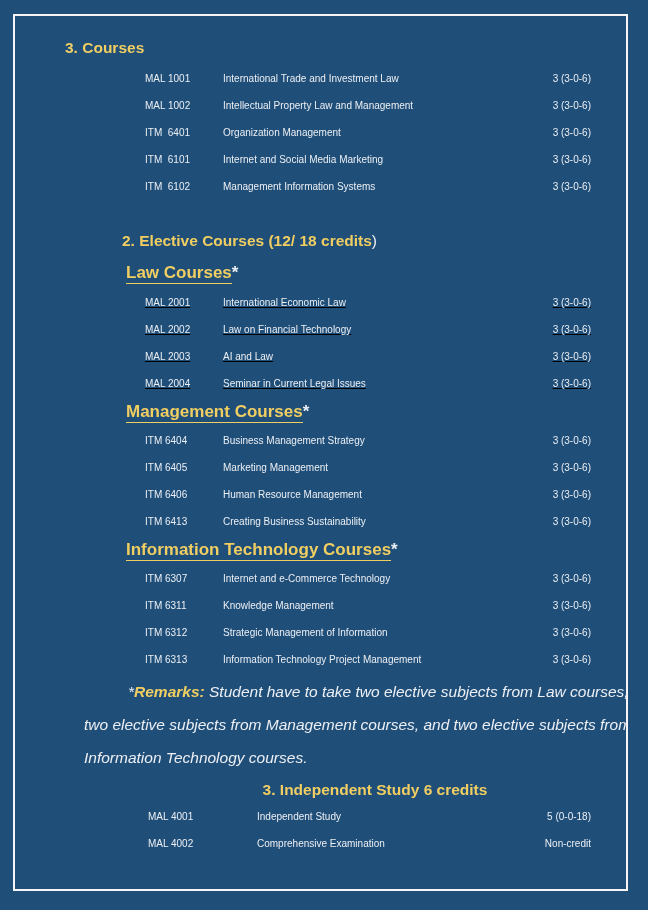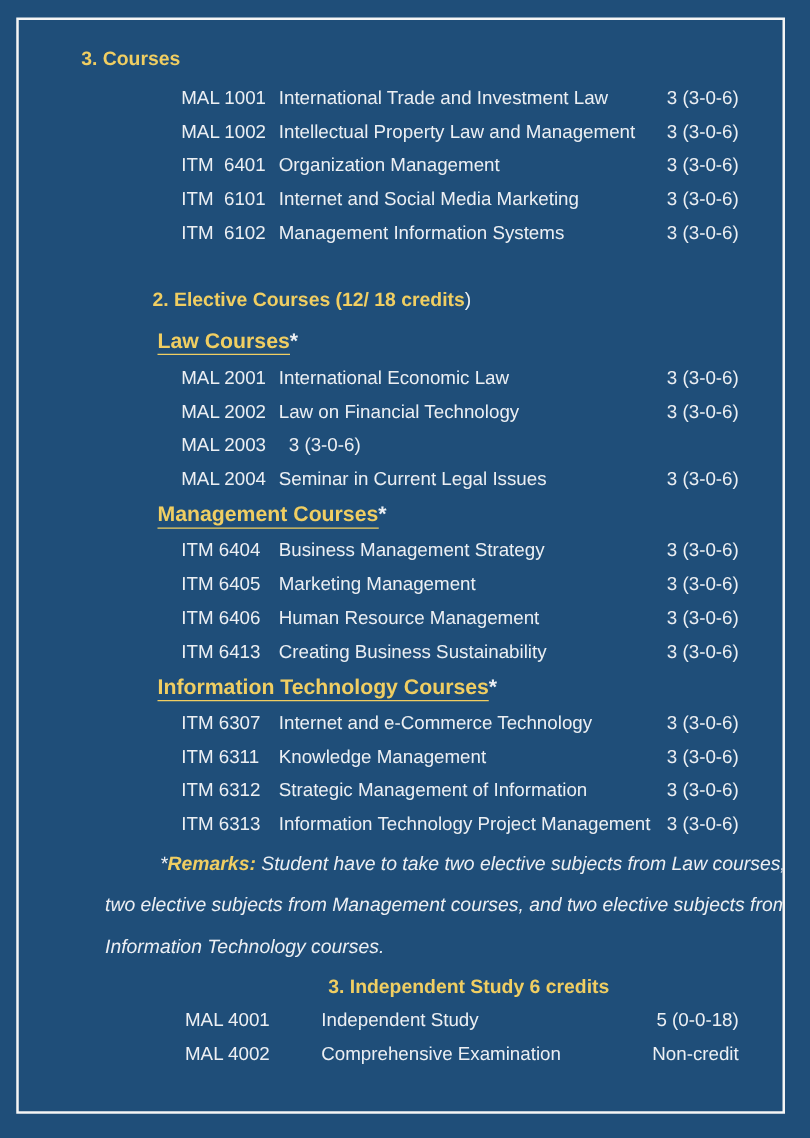--- a/index.html
+++ b/index.html
@@ -44,31 +44,31 @@
   }
   .grp-law{margin-top:8px;}
   .grp-mgmt{margin-top:5px;}
   .grp-it{margin-top:5px;}
   .group-heading .grp{
     border-bottom:1.5px solid var(--accent);
     padding-bottom:1px;
   }
   .group-heading .star{color:var(--text);}
   .rows{margin-top:8px;}
-  .rows-law{margin-top:6px;}
+  .rows-law{margin-top:6px;text-decoration:underline;}
   .rows-mgmt{margin-top:5px;}
   .rows-it{margin-top:5px;}
   .rows-ind{margin-top:4px;}
   .row{
     display:flex;
     align-items:center;
     height:27px;
     margin-left:130px;
     padding-right:35px;
-    font-size:15px;
+    font-size:10px;
     color:var(--text);
   }
   .rows-ind .row{margin-left:133px;gap:12px;}
   .code{width:78px;white-space:pre;flex:none;}
   .rows-ind .code{width:97px;}
   .ctitle{flex:1;white-space:nowrap;}
   .credits{white-space:nowrap;margin-left:8px;}
   .remarks{
     margin:2px 35px 0 69px;
     color:var(--text);
@@ -126,20 +126,21 @@
       <span class="ctitle">International Economic Law</span>
       <span class="credits">3 (3-0-6)</span>
     </div>
     <div class="row">
       <span class="code">MAL 2002</span>
       <span class="ctitle">Law on Financial Technology</span>
       <span class="credits">3 (3-0-6)</span>
     </div>
     <div class="row">
       <span class="code">MAL 2003</span>
+      <span class="ctitle">AI and Law</span>
       <span class="credits">3 (3-0-6)</span>
     </div>
     <div class="row">
       <span class="code">MAL 2004</span>
       <span class="ctitle">Seminar in Current Legal Issues</span>
       <span class="credits">3 (3-0-6)</span>
     </div>
   </div>
 
   <div class="group-heading grp-mgmt"><span class="grp">Management Courses</span><span class="star">*</span></div>

